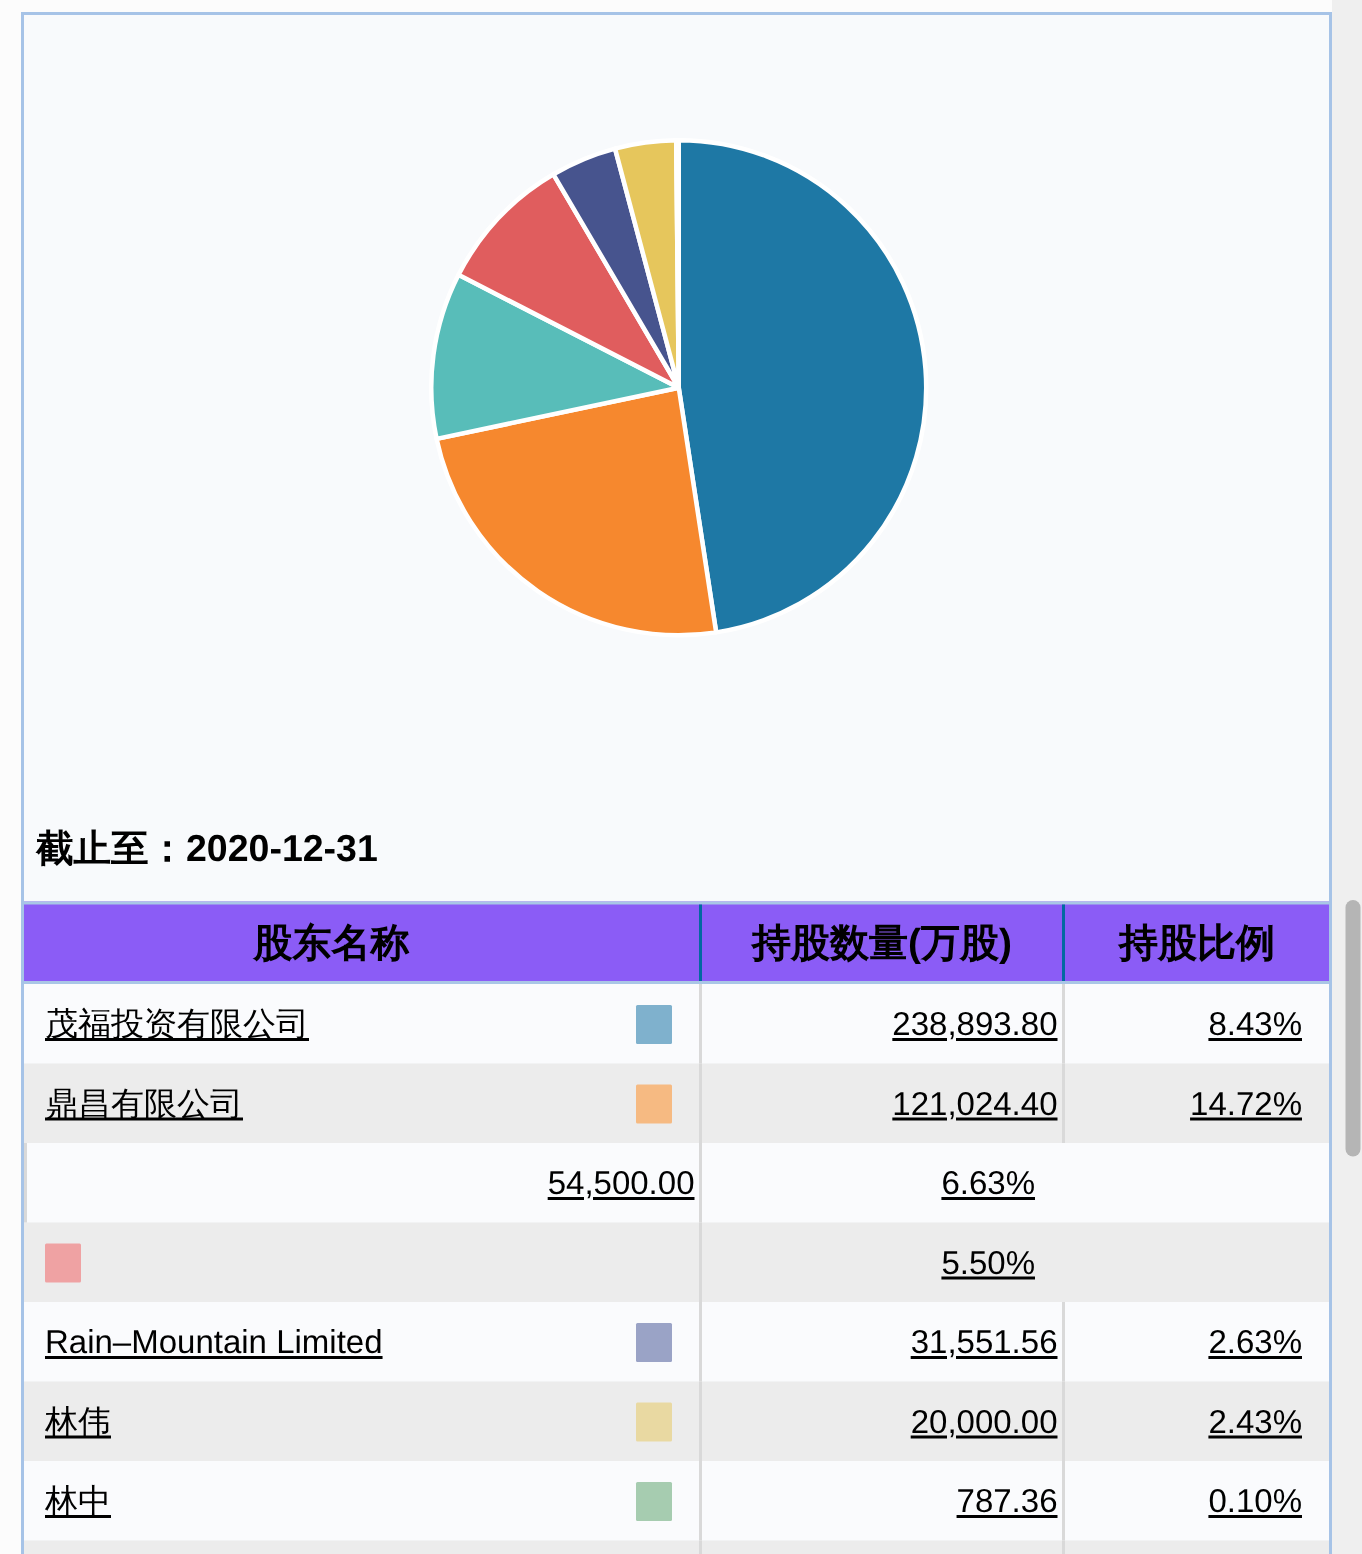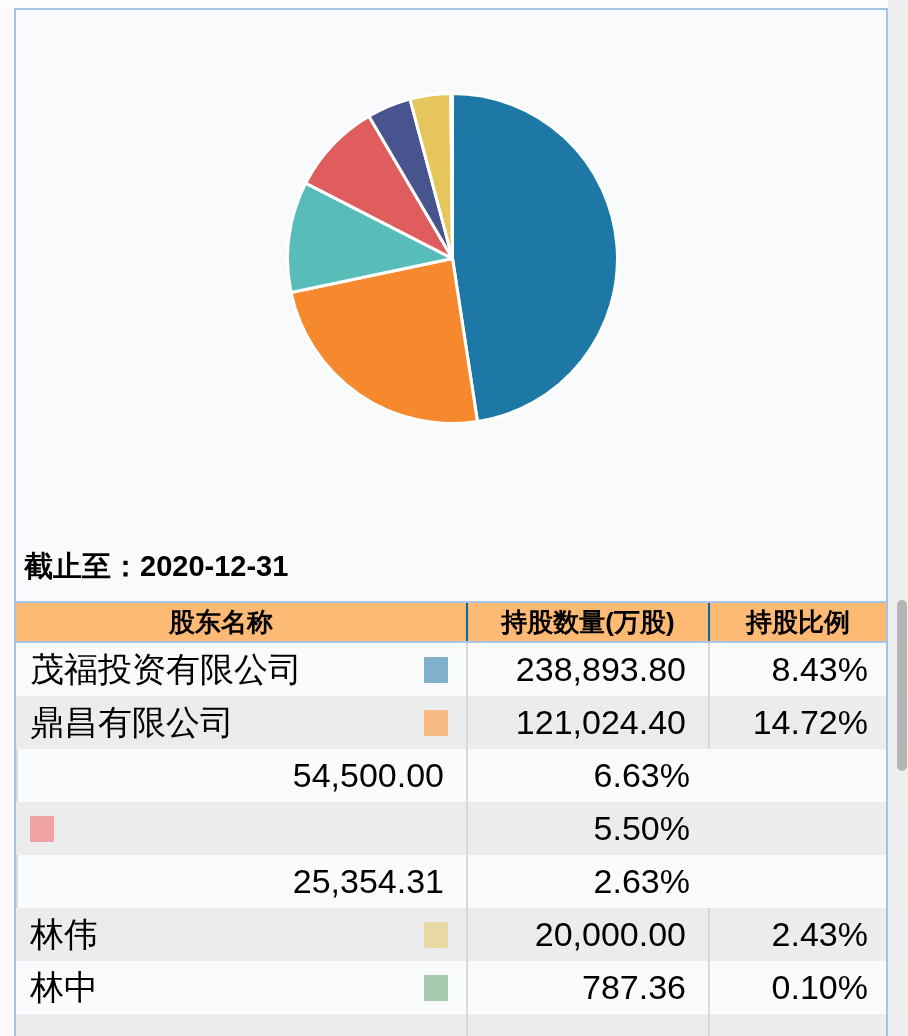--- a/index.html
+++ b/index.html
@@ -19,48 +19,48 @@
     background:#b5b5b5; border-radius:5px;
   }
   .panel {
     position:absolute; left:14px; top:8px; width:874px; height:1028px;
     border:2px solid #a6c3e7; border-bottom:none;
     background:#f8fafc;
   }
   .pie-svg { position:absolute; left:0; top:0; width:908px; height:520px; }
   .as-of {
     position:absolute; left:24px; top:548px;
-    font-size:29px; font-weight:bold; line-height:36px; color:#000;
+    font-size:25px; font-weight:bold; line-height:36px; color:#000;
     white-space:nowrap;
   }
   .stock-table {
     position:absolute; left:16px; top:601px; width:870px;
   }
   .thead {
     display:grid; grid-template-columns:450px 242px 178px;
-    background:#fdba74;
+    background:#8b5cf6;
     border-top:2px solid #a9c6e6; border-bottom:2px solid #a9c6e6;
-    height:42px;
+    height:55px;
   }
   .th {
     display:flex; align-items:center; justify-content:center;
     font-size:26px; font-weight:bold; white-space:nowrap;
   }
   .th + .th { border-left:2px solid #0369a1; }
   .th-name { padding-right:40px; }
   .trow {
     display:grid; grid-template-columns:450px 242px 178px;
     height:53px; background:#fafbfd;
   }
   .trow:nth-child(even) { background:#ececec; }
-  .td { display:flex; align-items:center; font-size:34px; white-space:nowrap; }
+  .td { display:flex; align-items:center; font-size:22px; white-space:nowrap;text-decoration:underline; }
   .td-name { padding-left:14px; justify-content:flex-start; overflow:hidden; }
   .td-name .nm { flex:1 1 auto; overflow:hidden; }
   .swatch { flex:0 0 auto; width:24px; height:26px; margin-right:18px; border-radius:1px; }
-  .td-shares { justify-content:flex-end; padding-right:22px; border-left:2px solid #d9d9d9; }
+  .td-shares { justify-content:flex-end; padding-right:3px; border-left:2px solid #d9d9d9; }
   .td-ratio  { justify-content:flex-end; padding-right:18px; border-left:2px solid #d9d9d9; }
 </style>
 </head>
 <body>
 
 <div class="panel"></div>
 
 <svg class="pie-svg" viewBox="0 0 908 520" id="pie">
     <path d="M 452.5 258.5 L 452.50 93.50 A 165 165 0 0 1 477.44 421.60 Z" fill="#1e78a5" stroke="#ffffff" stroke-width="3" stroke-linejoin="round"></path>
     <path d="M 452.5 258.5 L 477.44 421.60 A 165 165 0 0 1 291.06 292.59 Z" fill="#f6882e" stroke="#ffffff" stroke-width="3" stroke-linejoin="round"></path>
@@ -102,21 +102,25 @@
         <div class="td td-shares">54,500.00</div>
         <div class="td td-ratio">6.63%</div>
       </div>
       <div class="trow">
         <div class="td td-name">
           <span class="swatch" style="background: rgb(239, 162, 163);"></span>
         </div>
         <div class="td td-ratio">5.50%</div>
       </div>
       <div class="trow">
-        <div class="td td-shares">25,354.31</div>
+        <div class="td td-name">
+          <span class="nm">Rain–Mountain Limited</span>
+          <span class="swatch" style="background: rgb(154, 163, 198);"></span>
+        </div>
+        <div class="td td-shares">31,551.56</div>
         <div class="td td-ratio">2.63%</div>
       </div>
       <div class="trow">
         <div class="td td-name">
           <span class="nm">林伟</span>
           <span class="swatch" style="background: rgb(233, 217, 162);"></span>
         </div>
         <div class="td td-shares">20,000.00</div>
         <div class="td td-ratio">2.43%</div>
       </div>

